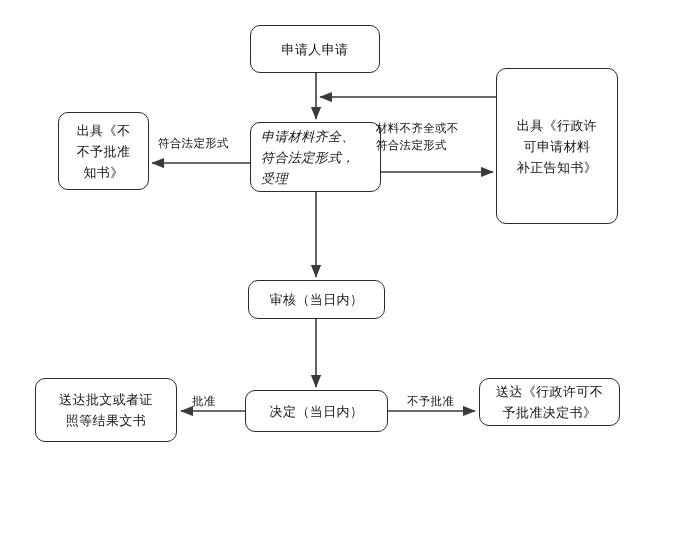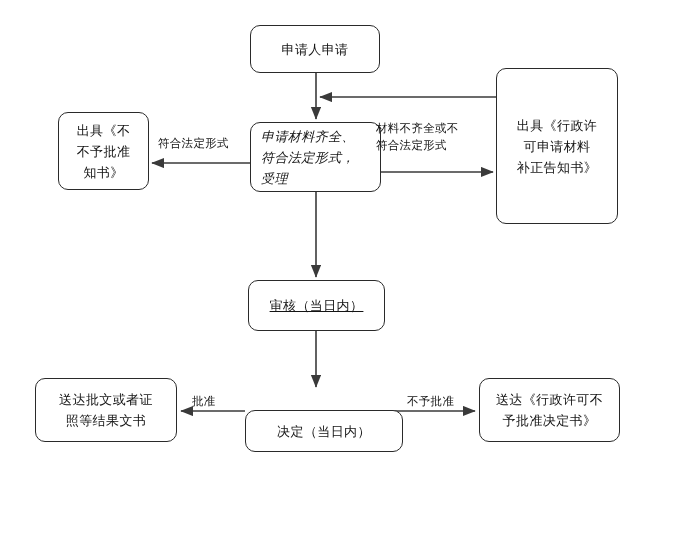--- a/index.html
+++ b/index.html
@@ -60,24 +60,24 @@
   .node.left-text .node-label {
     padding-left: 10px;
     padding-right: 6px;
   }
 
   
   #node-apply      { left: 250px; top: 25px;  width: 130px; height: 48px; }
   #node-accept     { left: 250px; top: 122px; width: 131px; height: 70px; font-style: italic; }
   #node-reject     { left: 58px;  top: 112px; width: 91px;  height: 78px; }
   #node-supplement { left: 496px; top: 68px;  width: 122px; height: 156px; }
-  #node-review     { left: 248px; top: 280px; width: 137px; height: 51px; text-decoration: underline; }
-  #node-decide     { left: 245px; top: 390px; width: 158px; height: 42px; margin-top: 20px; }
+  #node-review     { left: 248px; top: 280px; width: 137px; height: 39px; }
+  #node-decide     { left: 245px; top: 390px; width: 143px; height: 42px; }
   #node-deliver-ok { left: 35px;  top: 378px; width: 142px; height: 64px; align-items: center; }
-  #node-deliver-no { left: 479px; top: 378px; width: 141px; height: 64px; }
+  #node-deliver-no { left: 479px; top: 378px; width: 141px; height: 48px; }
 
   .edge-label {
     position: absolute;
     font-size: 11.5px;
     line-height: 17px;
     color: #141414;
     letter-spacing: 0.3px;
     white-space: pre-line;
     z-index: 3;
     background: transparent;

